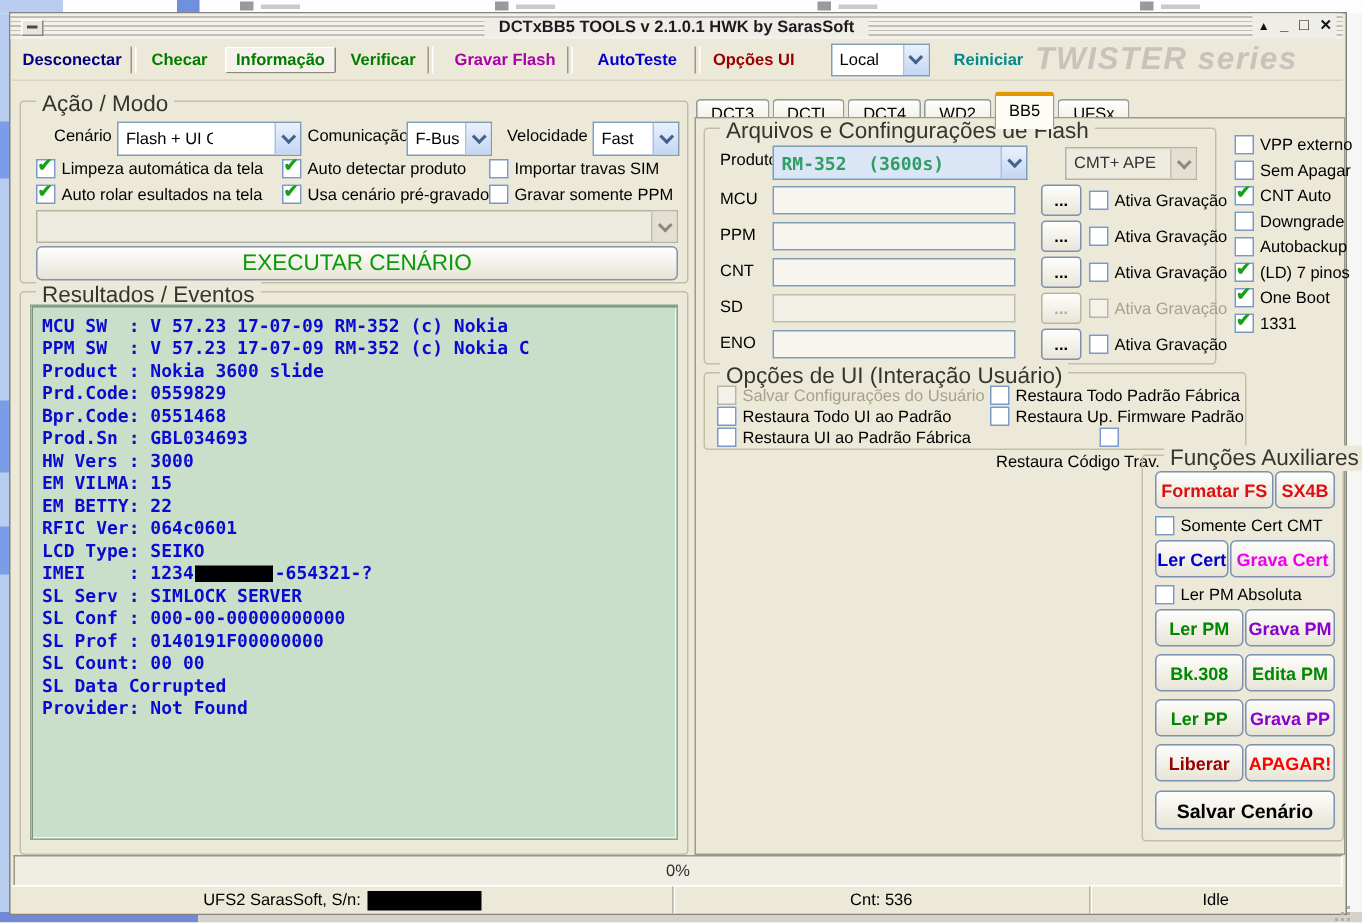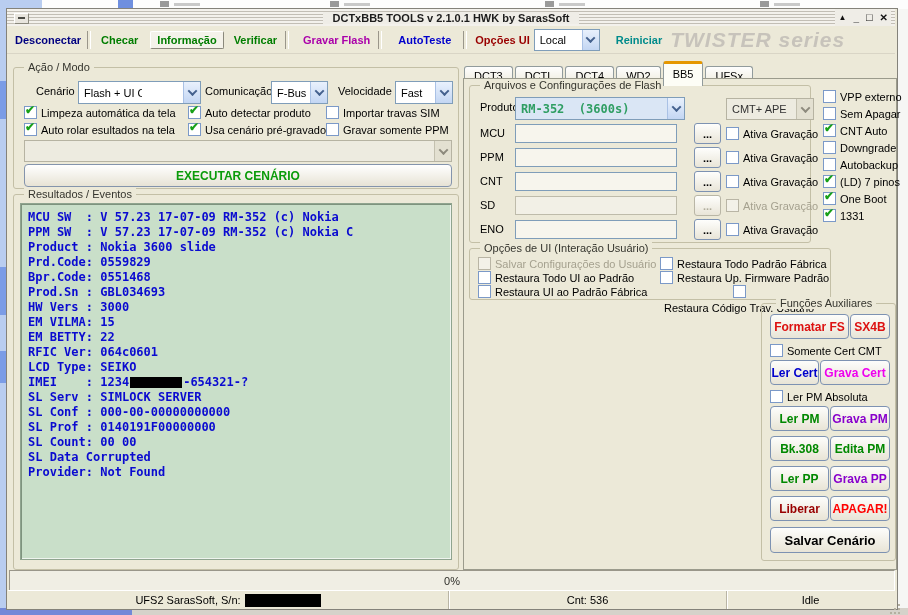--- a/index.html
+++ b/index.html
@@ -32,21 +32,21 @@
 
   .toolbar{left:0;top:17px;width:888px;height:27px;display:flex;align-items:center;
     border-bottom:1px solid #d9d5c6;}
   .tbx{font-size:11px;font-weight:bold;white-space:nowrap;}
   .tbx.raised{border:1px solid;border-color:#fff #8a887c #8a887c #fff;background:#f4f2ea;padding:2px 6px;border-radius:2px;}
   .tsep{width:2px;height:18px;border-left:1px solid #9a968a;border-right:1px solid #ffffff;}
   .brand{font-size:21px;font-style:italic;font-weight:bold;color:#c7c3bb;letter-spacing:1px;white-space:nowrap;overflow:hidden;}
 
   
   .grp{position:absolute;border:1px solid #c3bfa6;border-radius:3px;}
-  .cap{position:absolute;top:-7px;left:10px;background:#ece9d8;padding:0 4px;font-size:11px;color:#35352e;white-space:nowrap;}
+  .cap{position:absolute;top:-7px;left:10px;background:#ece9d8;padding:0 4px;font-size:15px;color:#35352e;white-space:nowrap;}
 
   
   .combo{position:absolute;background:#fff;border:1px solid #7f9db9;display:flex;align-items:stretch;font-size:11px;}
   .combo .tx{flex:1;display:flex;align-items:center;padding:0 5px;white-space:pre;overflow:hidden;}
   .combo .ar{width:16px;background:linear-gradient(#e9f1fd,#c3d6f3);border-left:1px solid #a9c1e5;
     display:flex;align-items:center;justify-content:center;}
   .combo .ar::before{content:"";width:5px;height:5px;border-right:2px solid #44618e;border-bottom:2px solid #44618e;
     transform:rotate(45deg) translate(-1px,-1px);}
   .combo.dis{background:#edebe0;border-color:#b6b3a2;color:#706e62;}
   .combo.dis .ar{background:#e3e0d1;border-left-color:#c3c0af;}
@@ -62,21 +62,21 @@
 
   
   .fld{position:absolute;background:#f7f5ed;border:1px solid #7f9db9;}
   .fld.dis{border-color:#bebbaa;background:#f2f0e6;}
   .b3{position:absolute;display:flex;align-items:center;justify-content:center;
     background:linear-gradient(#fefefc,#e9e5d8);border:1px solid #7d92b2;border-radius:3px;
     font-size:11px;font-weight:bold;}
   .b3.dis{border-color:#b9b6a6;color:#b0ad9c;}
   .xbtn{position:absolute;display:flex;align-items:center;justify-content:center;
     background:linear-gradient(#ffffff,#e7e3d5);border:1px solid #8494ac;border-radius:4px;
-    font-size:12px;font-weight:bold;color:#0a9b0a;}
+    font-size:15px;font-weight:normal;color:#0a9b0a;}
   .fx{position:absolute;display:flex;align-items:center;justify-content:center;
     background:linear-gradient(#fdfdfb,#e8e4d6);border:1px solid #7d92b2;border-radius:4px;
     font-size:12px;font-weight:bold;white-space:nowrap;overflow:hidden;}
 
   
   .tabs{left:457px;top:45px;width:436px;height:32px;display:flex;align-items:flex-end;}
   .tab{height:19px;line-height:19px;padding:0 9px;margin-right:2px;font-size:11px;
     background:linear-gradient(#fefefe,#ece9d8);border:1px solid #919b9c;border-bottom:none;
     border-radius:3px 3px 0 0;}
   .tab.active{height:22px;line-height:21px;background:#fdfdf6;border-top:3px solid #e59700;position:relative;z-index:2;}
@@ -147,21 +147,21 @@
       <span class="tsep" style="margin-left:6px;"></span>
       <span class="tbx" style="margin-left: 10px; color: rgb(0, 125, 0);">Checar</span>
       <span class="tbx raised" style="margin-left: 12px; color: rgb(0, 125, 0);">Informação</span>
       <span class="tbx" style="margin-left: 10px; color: rgb(0, 125, 0);">Verificar</span>
       <span class="tsep" style="margin-left:8px;"></span>
       <span class="tbx" style="margin-left: 14px; color: rgb(170, 0, 170);">Gravar Flash</span>
       <span class="tsep" style="margin-left:8px;"></span>
       <span class="tbx" style="margin-left: 16px; color: rgb(0, 0, 204);">AutoTeste</span>
       <span class="tsep" style="margin-left:12px;"></span>
       <span class="tbx" style="margin-left: 8px; color: rgb(153, 0, 0);">Opções UI</span>
-      <span class="combo" style="position:static;margin-left:4px;width:64px;height:20px;justify-content:flex-end;">
+      <span class="combo" style="position:static;margin-left:24px;width:64px;height:20px;justify-content:flex-end;">
         <span class="tx">Local</span>
         <span class="ar"></span>
       </span>
       <span class="tbx" style="margin-left: 16px; color: rgb(0, 139, 139);">Reiniciar</span>
       <span class="brand" style="margin-left:8px;">TWISTER series</span>
     </div>
 
     <div class="grp" style="left:6px;top:58px;width:444px;height:120px;">
       <span class="cap">Ação / Modo</span>
 
@@ -258,21 +258,21 @@
     <div class="abs tabpage"></div>
 
     <div class="grp" style="left:462px;top:76px;width:340px;height:156px;">
       <span class="cap">Arquivos e Confingurações de Flash</span>
 
       <span class="lbl" style="left:10px;top:15px;">Produto</span>
       <span class="combo bluebg" style="left:45px;top:11px;width:168px;height:21px;">
         <span class="tx" style="font-family: &quot;DejaVu Sans Mono&quot;, monospace; font-weight: bold; font-size: 12px; color: rgb(47, 158, 99);">RM-352  (3600s)</span>
         <span class="ar"></span>
       </span>
-      <span class="combo dis" style="left:256px;top:12px;width:86px;height:20px;">
+      <span class="combo dis" style="left:240px;top:12px;width:86px;height:20px;">
         <span class="tx" style="color:#333;">CMT+ APE</span>
         <span class="ar"></span>
       </span>
 
       <span class="lbl" style="left:10px;top:41px;">MCU</span>
       <span class="fld" style="left:45px;top:38px;width:160px;height:17px;"></span>
       <span class="b3" style="left:224px;top:37px;width:25px;height:19px;">...</span>
       <span class="cb" style="left:256px;top:41px;">
         <span class="bx"></span>
           <span>Ativa Gravação</span>

